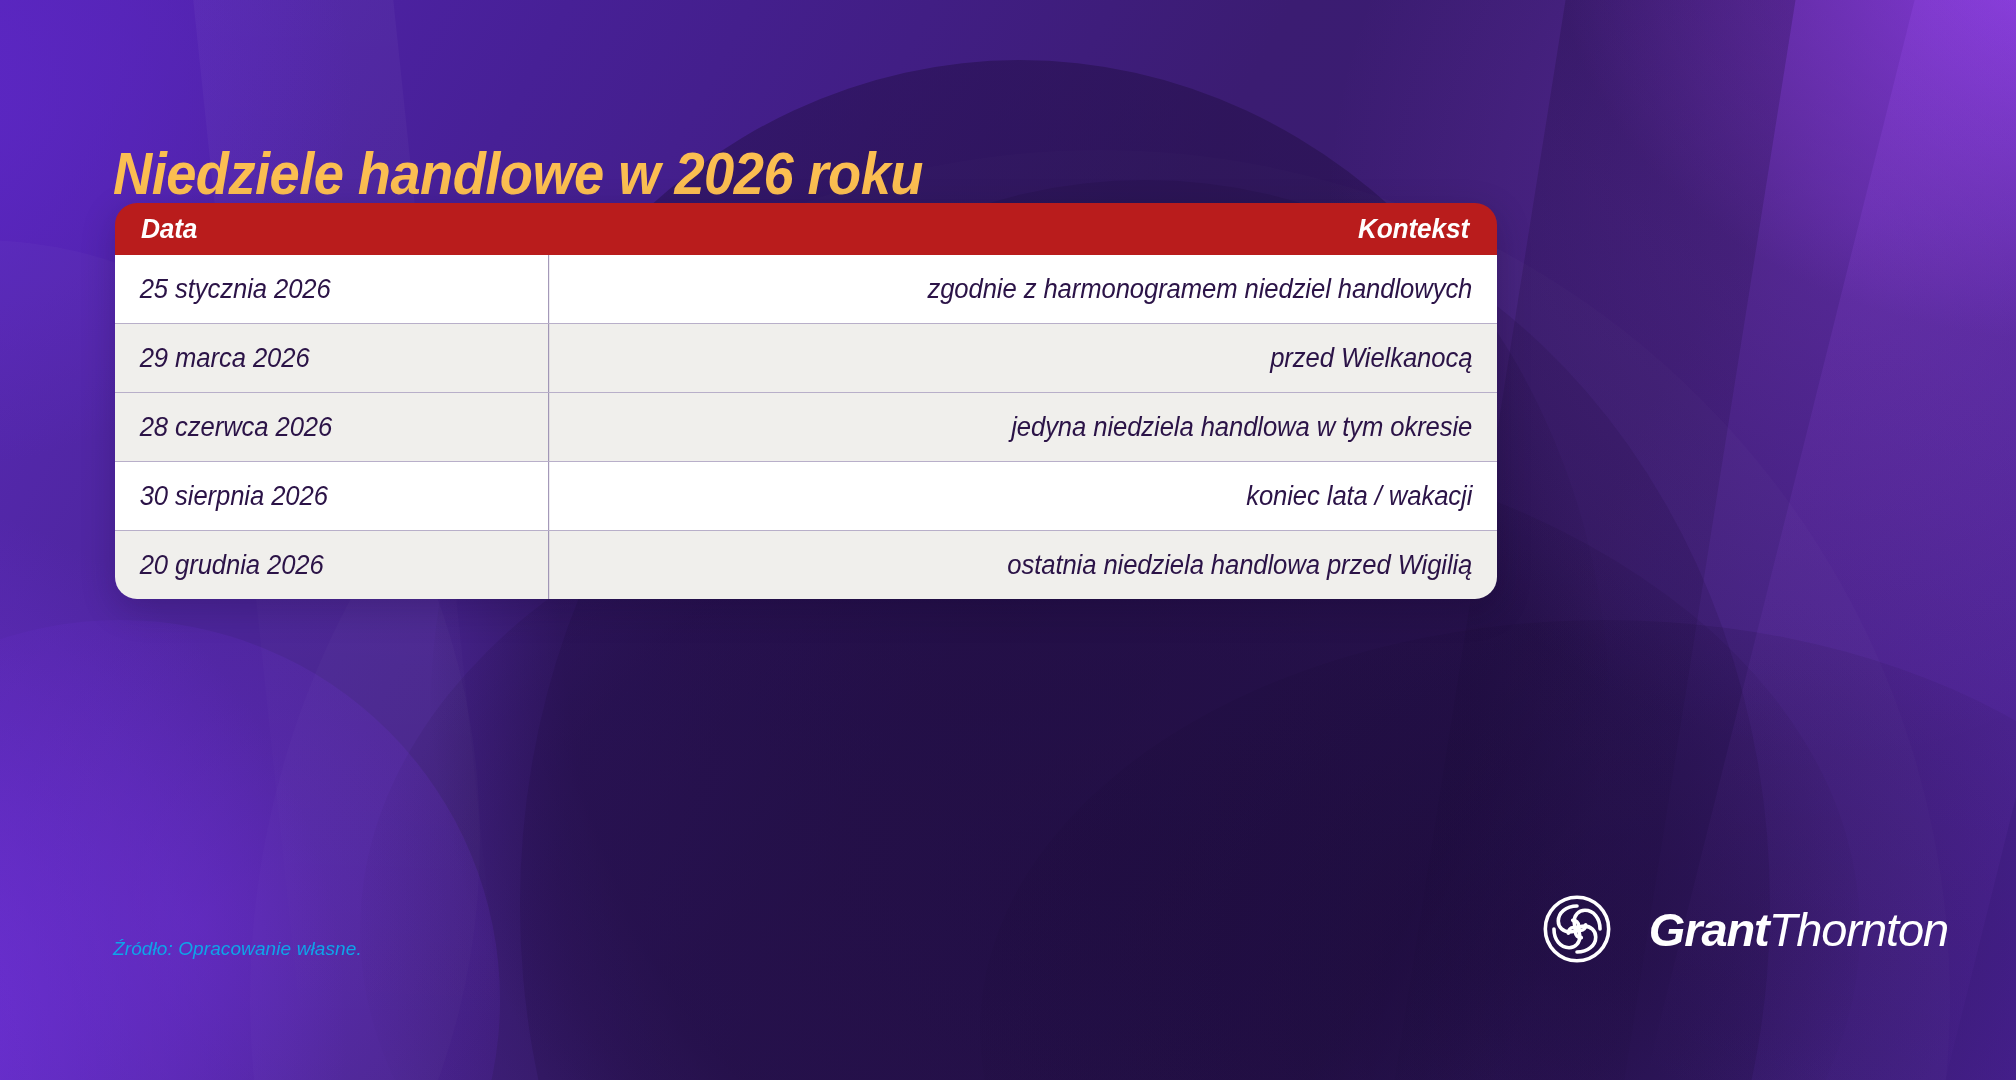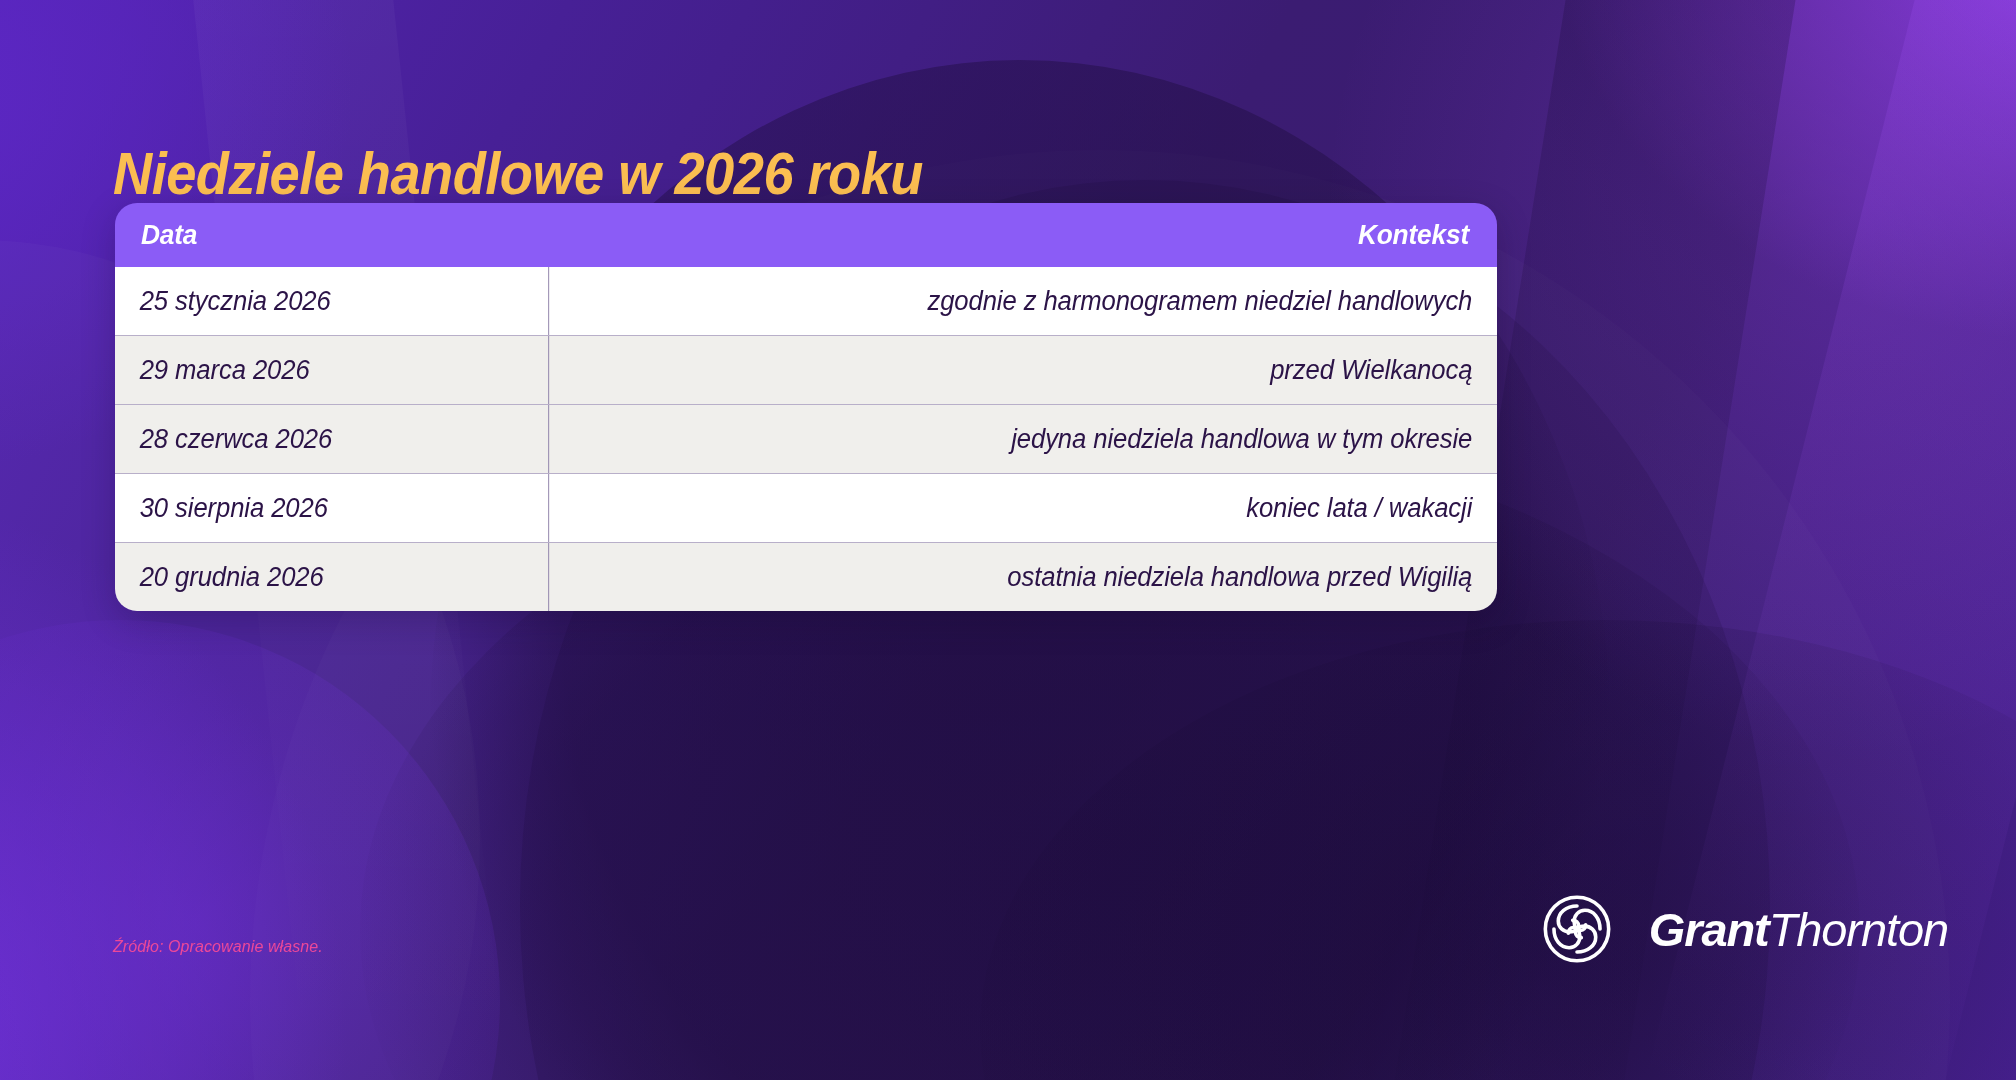--- a/index.html
+++ b/index.html
@@ -124,22 +124,22 @@
     top: 203px;
     width: 1382px;
     border-radius: 22px;
     overflow: hidden;
     box-shadow: 0 10px 34px rgba(16,6,40,0.22);
   }
 
   .thead {
     display: flex;
     align-items: center;
-    height: 64px;
-    background: #8b5cf6;
+    height: 52px;
+    background: #b91c1c;
     padding: 0 28px 0 26px;
   }
   .th {
     color: #FFFFFF;
     font-size: 28px;
     font-weight: 700;
     letter-spacing: -0.2px;
     transform: scaleX(0.94);
   }
   .th-date { transform-origin: left center; flex: 0 0 404px; }
@@ -174,22 +174,22 @@
     justify-content: flex-end;
     padding-right: 26px;
     transform: scaleX(0.95);
     transform-origin: right center;
   }
 
   .source-note {
     position: absolute;
     left: 113px;
     top: 938px;
-    color: #ec4899;
-    font-size: 16px;
+    color: #0ea5e9;
+    font-size: 19px;
     letter-spacing: 0.1px;
   }
 
   .brand {
     position: absolute;
     right: 68px;
     top: 893px;
     display: flex;
     align-items: center;
     gap: 36px;

